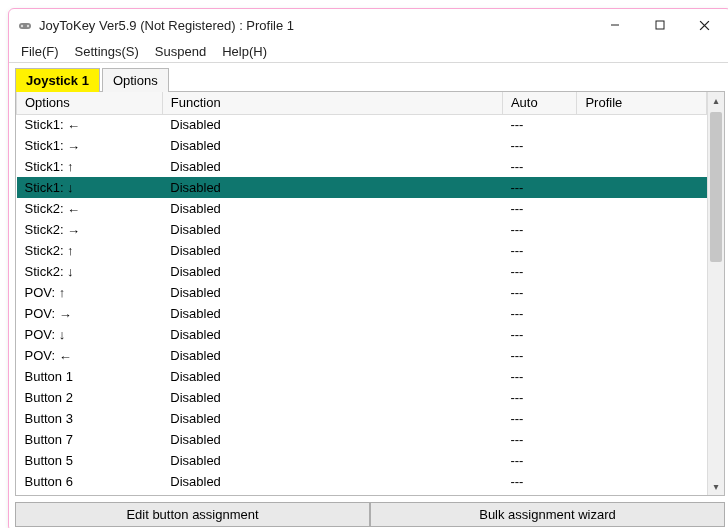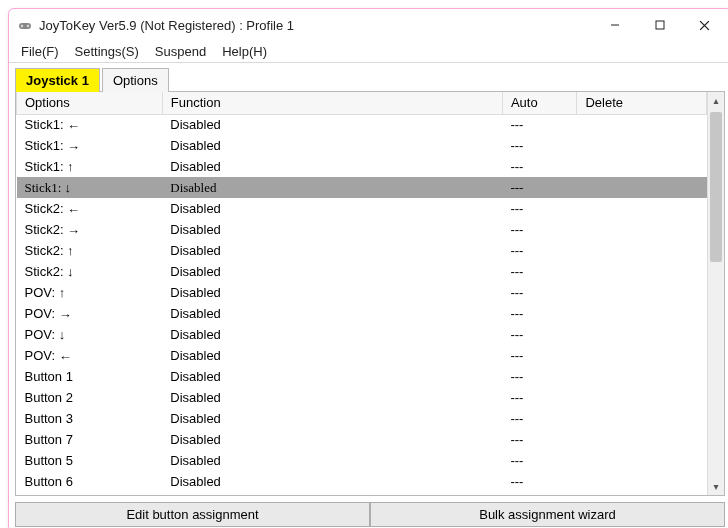--- a/index.html
+++ b/index.html
@@ -146,21 +146,21 @@
     padding: 3px 8px;
     font-size: 13px;
     height: 22px;
   }
   .data-table tbody td {
     padding: 2px 8px;
     font-size: 13px;
     height: 21px;
     white-space: nowrap;
   }
-  .data-table tbody tr.hl td { background: #a3a3a3; font-family: Liberation Serif, serif; }
+  .data-table tbody tr.hl td { background: #0f766e; }
   .vscroll {
     width: 17px;
     background: #f0f0f0;
     border-left: 1px solid #dcdcdc;
     position: relative;
   }
   .vscroll .up, .vscroll .dn {
     position: absolute; left:0; right:0; height:17px;
     display:flex; align-items:center; justify-content:center;
     background:#f0f0f0;
@@ -235,21 +235,21 @@
                 <col style="width: 90px;">
                 <col style="width: 210px;">
                 <col style="width: 46px;">
                 <col style="width: 80px;">
               </colgroup>
             <thead>
                 <tr id="thead-row">
                   <th>Options</th>
                   <th>Function</th>
                   <th>Auto</th>
-                  <th>Delete</th>
+                  <th>Profile</th>
                 </tr>
               </thead>
             <tbody id="tbody">
                 <tr>
                   <td>Stick1: ←</td>
                   <td>Disabled</td>
                   <td>---</td>
                   <td></td>
                 </tr>
                 <tr>

